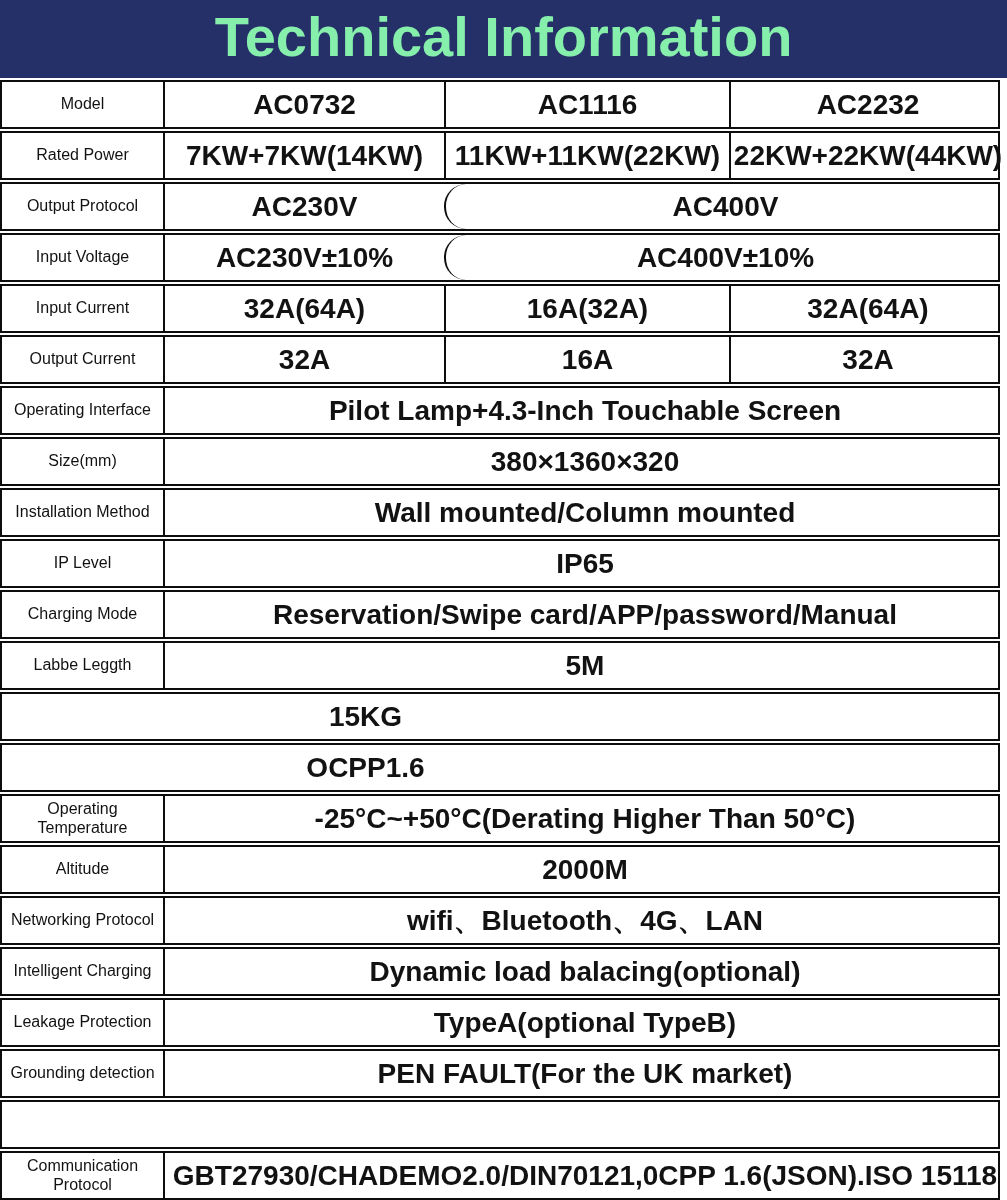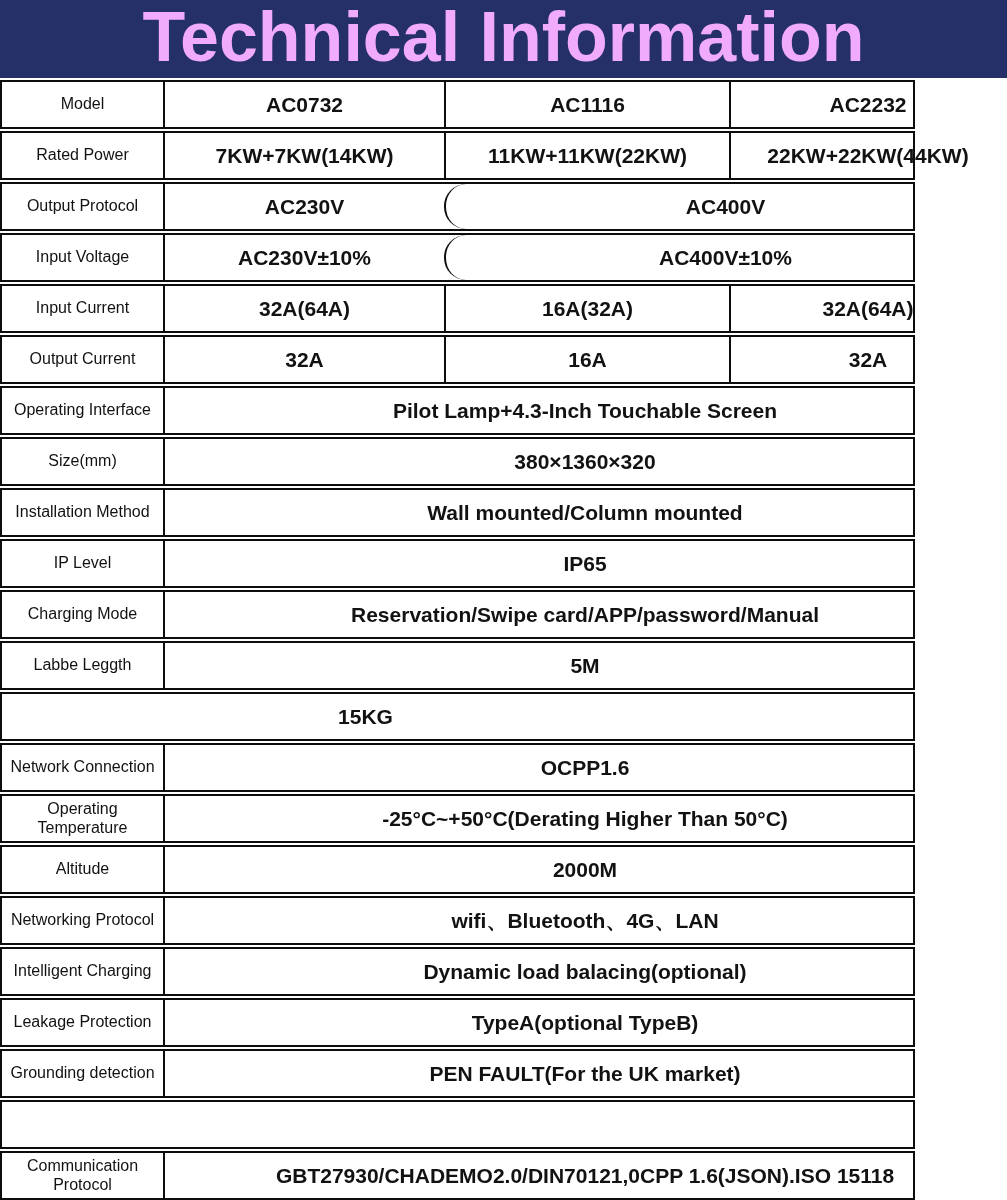--- a/index.html
+++ b/index.html
@@ -22,29 +22,29 @@
   .banner {
     width: 100%;
     height: 78px;
     background: #252f68;
     display: flex;
     align-items: center;
     justify-content: center;
   }
   .banner h1 {
     margin: 13px;
-    color: #f0abfc;
-    font-size: 70px;
+    color: #86efac;
+    font-size: 56px;
     font-weight: 800;
     letter-spacing: 0px;
     line-height: 1;
     padding-bottom: 4px;
   }
   .spec-table {
-    width: 915px;
+    width: 1000px;
   }
   .row {
     display: grid;
     grid-template-columns: 161px 281px 285px 276px;
     height: 49px;
     margin-top: 2px;
     border: 2px solid #0d0d0d;
     box-sizing: border-box;
     background: #ffffff;
   }
@@ -60,21 +60,21 @@
   .cell + .cell {
     border-left: 2px solid #0d0d0d;
   }
   .cell.label {
     font-size: 16px;
     font-weight: 400;
     line-height: 1.15;
     color: #121212;
   }
   .cell.value {
-    font-size: 21px;
+    font-size: 28px;
     font-weight: 700;
     color: #121212;
     white-space: nowrap;
   }
   .cell.value.span2 { grid-column: span 2; border-radius: 22px; }
   .cell.value.span3 { grid-column: span 3; text-align: center; }
 </style>
 </head>
 <body>
 
@@ -138,21 +138,20 @@
         <div class="cell value span3">Reservation/Swipe card/APP/password/Manual</div>
       </div>
       <div class="row">
         <div class="cell label">Labbe Leggth</div>
         <div class="cell value span3">5M</div>
       </div>
       <div class="row">
         <div class="cell value span3">15KG</div>
       </div>
       <div class="row">
-        <div class="cell label">Network Connection</div>
         <div class="cell value span3">OCPP1.6</div>
       </div>
       <div class="row">
         <div class="cell label">Operating Temperature</div>
         <div class="cell value span3">-25°C~+50°C(Derating Higher Than 50°C)</div>
       </div>
       <div class="row">
         <div class="cell label">Altitude</div>
         <div class="cell value span3">2000M</div>
       </div>

